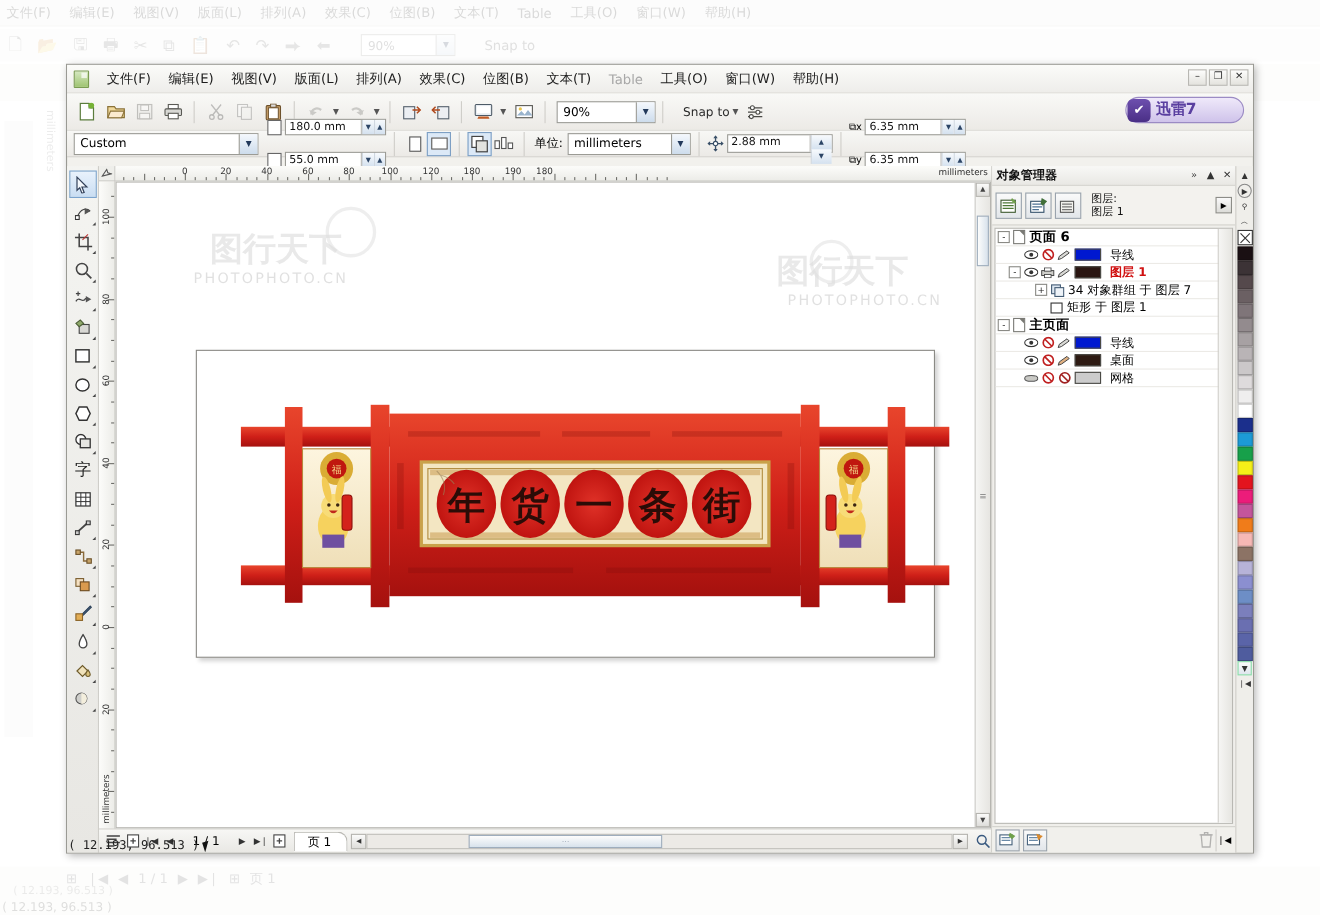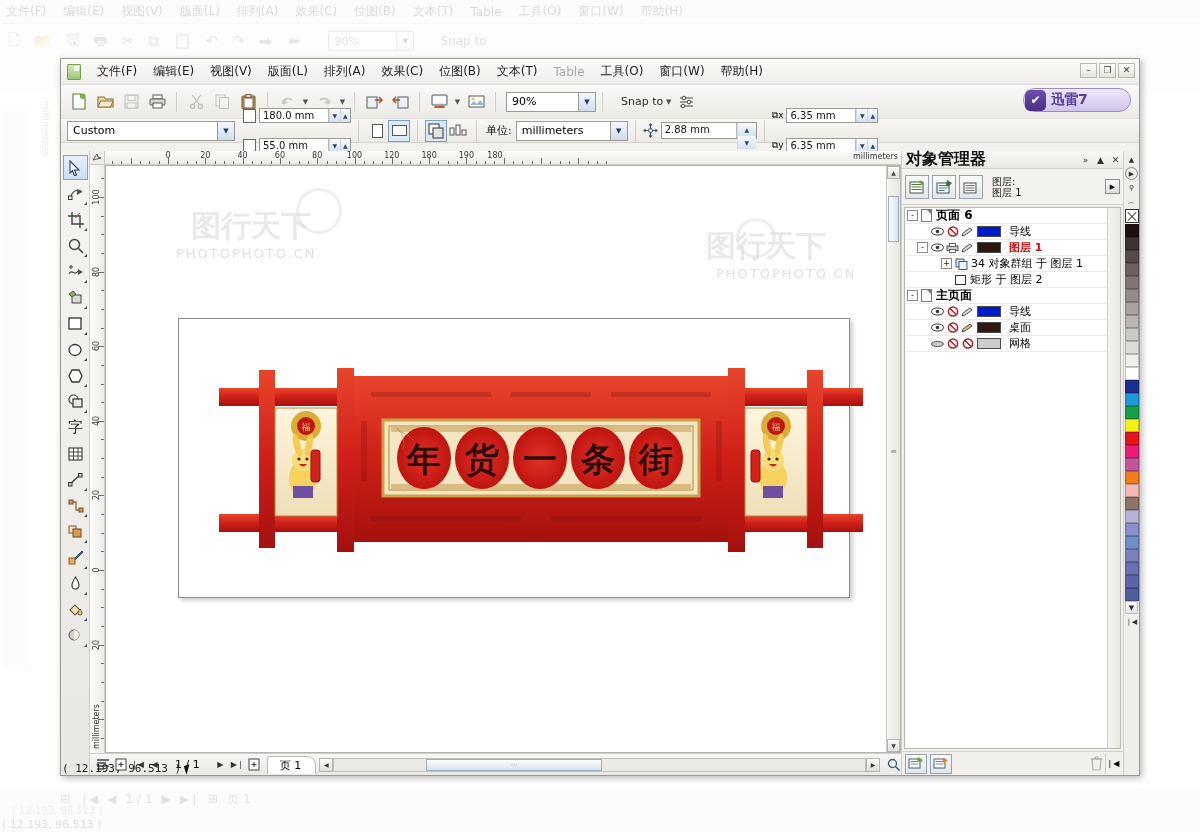--- a/index.html
+++ b/index.html
@@ -148,21 +148,21 @@
      border:1px solid #b5b4af; display:flex; align-items:center; justify-content:center;
      font-size:6px; color:#333; }
   #zoom-status-ico { width:16px; height:16px; display:flex; align-items:center;
      justify-content:center; margin-left:2px; }
 
   
   #docker { width:222px; background:#f0efeb; border-left:1px solid #cfcec9;
      display:flex; flex-direction:column; }
   #docker-title { height:18px; display:flex; align-items:center; padding-left:4px;
      background:linear-gradient(#f8f8f6,#e9e8e4); border-bottom:1px solid #d2d1cc; }
-  #docker-title-text { font-size:16px; font-weight:bold; color:#111; flex:1; }
+  #docker-title-text { font-size:11px; font-weight:bold; color:#111; flex:1; }
   .dk-btn { width:15px; height:15px; display:flex; align-items:center; justify-content:center;
      font-size:9px; color:#333; cursor:default; }
   #docker-tools { height:36px; display:flex; align-items:center; padding:2px 3px;
      border-bottom:1px solid #d2d1cc; background:#f3f2ee; }
   .dkt { width:24px; height:24px; border:1px solid #9aa3ad; margin-right:3px;
      background:linear-gradient(#fafafa,#e2e6ea); display:flex; align-items:center;
      justify-content:center; position:relative; }
   #layer-caption { font-size:10px; line-height:11px; margin-left:6px; flex:1; color:#111; }
   #docker-expand { width:15px; height:15px; border:1px solid #8d8d88;
      background:linear-gradient(#fafafa,#dcdcd8); display:flex; align-items:center;
@@ -1013,26 +1013,26 @@
         </div>
 
         <div class="trow" style="padding-left:36px;">
           <span class="expander">+</span>
           <span class="obj-ico">
             <svg width="13" height="12" viewBox="0 0 13 12">
                 <rect x="1" y="1" width="8" height="8" fill="#dce6f0" stroke="#445c74" stroke-width="1"></rect>
                 <rect x="4" y="3.5" width="8" height="8" fill="#eef3f8" stroke="#445c74" stroke-width="1"></rect>
               </svg>
           </span>
-          <span class="lname">34 对象群组 于 图层 1</span>
+          <span class="lname">34 对象群组 于 图层 7</span>
         </div>
 
         <div class="trow" style="padding-left:50px;">
           <span class="rect-ico"></span>
-          <span class="lname">矩形 于 图层 2</span>
+          <span class="lname">矩形 于 图层 1</span>
         </div>
 
         <div class="trow">
           <span class="expander">-</span>
           <span class="pg-icon-sm"></span>
           <span class="tname">主页面</span>
         </div>
         <div class="trow" style="padding-left:26px;">
           <span class="eye">
             <svg width="13" height="9" viewBox="0 0 13 9">

